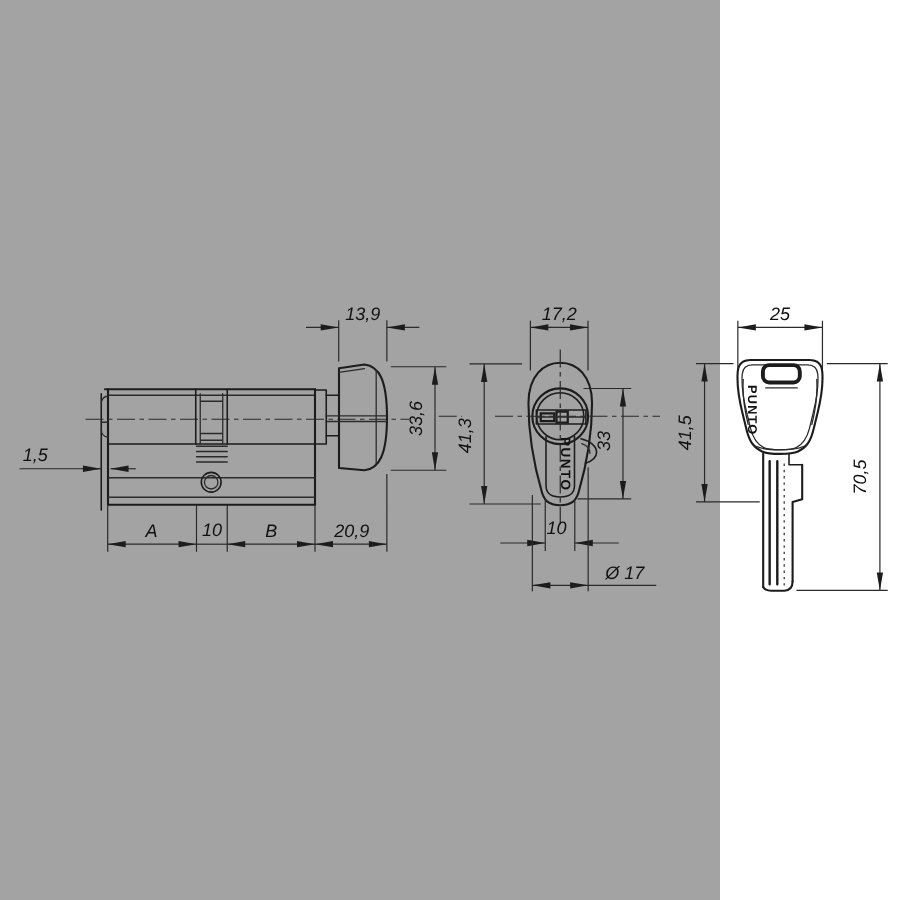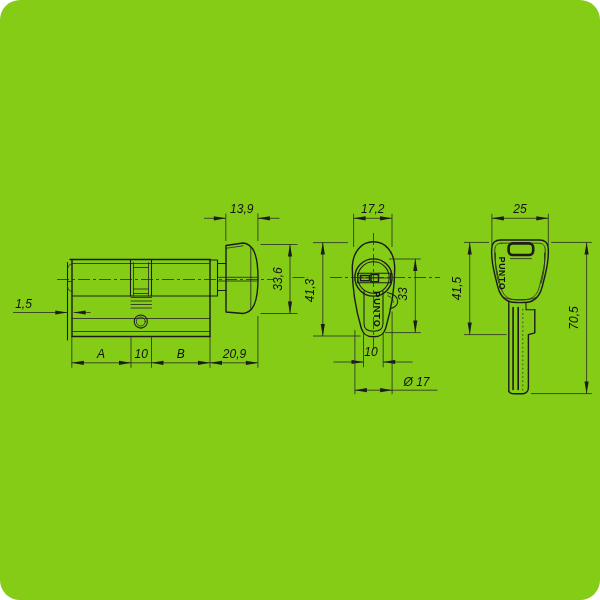--- a/index.html
+++ b/index.html
@@ -1,16 +1,16 @@
 <!DOCTYPE html>
 <html><head>
 <meta charset="utf-8">
 <style>
   html,body{margin:0;padding:0;background:#ffffff;}
-  .stage{width:600px;height:600px;background:#84cc16;position:relative;border-radius:20px;}
+  .stage{width:480px;height:600px;background:#a3a3a3;position:relative;}
   svg{display:block;}
   .obj{fill:none;stroke:#1c1c1c;stroke-width:1.4;stroke-linecap:round;stroke-linejoin:round;}
   .med{fill:none;stroke:#1c1c1c;stroke-width:1.05;stroke-linecap:round;stroke-linejoin:round;}
   .thin{fill:none;stroke:#2a2a2a;stroke-width:0.85;stroke-linecap:round;stroke-linejoin:round;}
   .thick{fill:none;stroke:#1c1c1c;stroke-width:1.6;stroke-linecap:round;}
   .ward{fill:none;stroke:#1c1c1c;stroke-width:1.5;}
   .dim{fill:none;stroke:#2a2a2a;stroke-width:0.8;stroke-linecap:butt;}
   .cl{stroke-dasharray:12 3 3 3;}
   .dot{stroke-dasharray:1.6 2.6;}
   .dimtxt{font-family:"Liberation Sans",sans-serif;font-style:italic;font-size:12px;fill:#111;}

